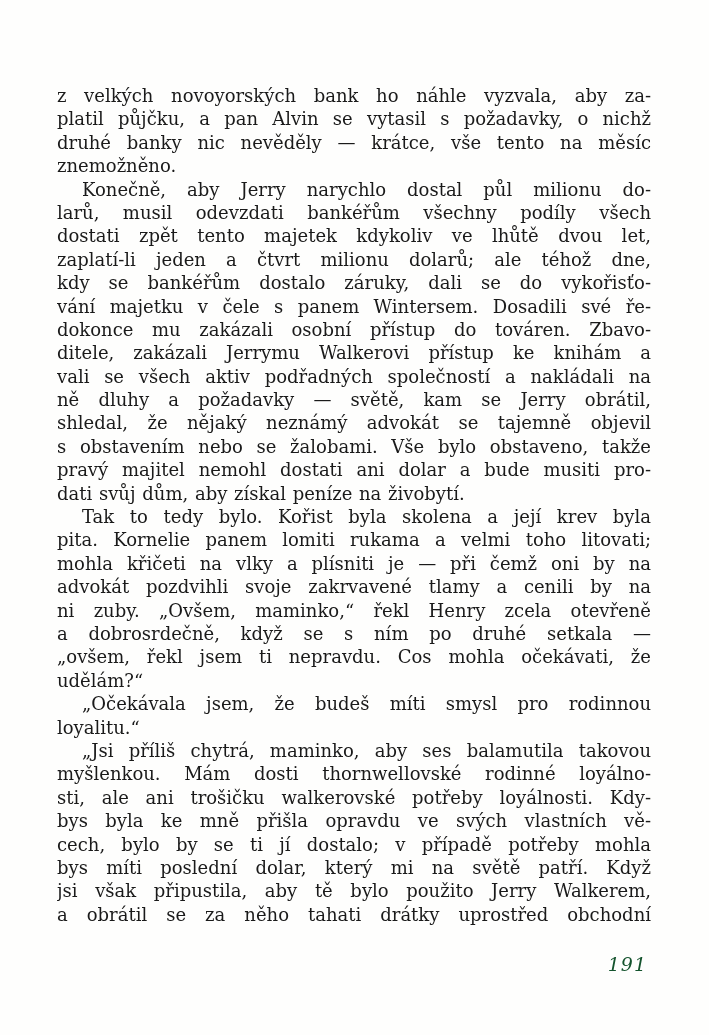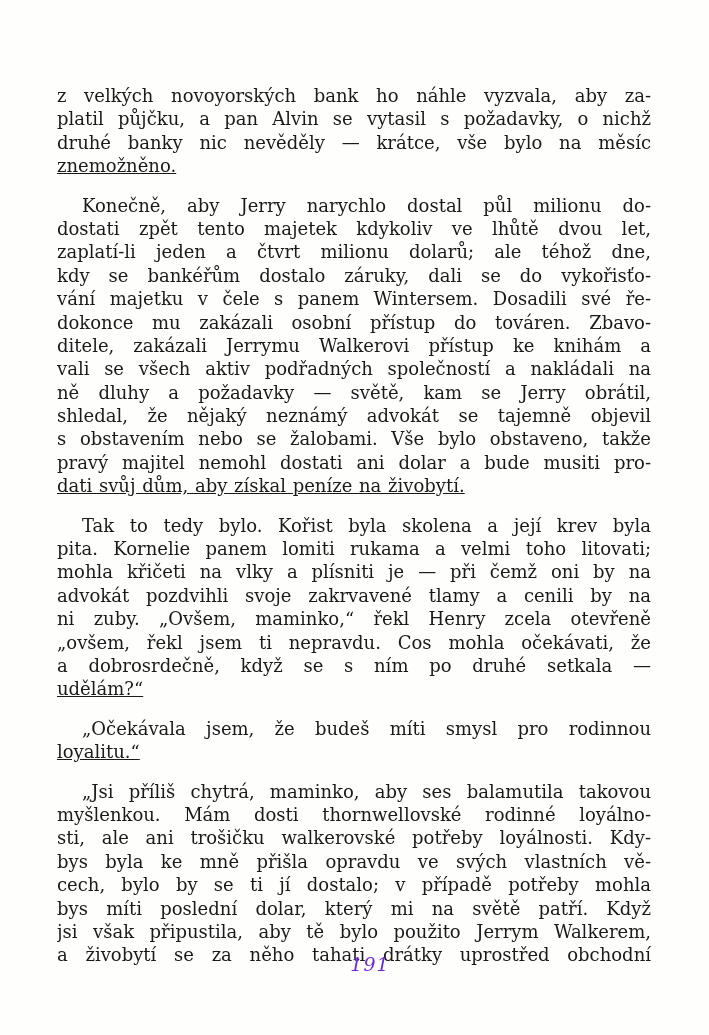--- a/index.html
+++ b/index.html
@@ -29,74 +29,73 @@
     height: 23.4px;
     text-align: justify;
     text-align-last: justify;
     word-spacing: 1px;
     white-space: normal;
     overflow: hidden;
   }
   .line.nojust {
     text-align: center;
     text-align-last: left;
-    text-decoration: underline;
   }
   .line.indent {
     text-indent: 25px;
-    margin-top: 16px;
   }
   .page-number {
     position: absolute;
-    left: 73px;
+    left: 53px;
     top: 953px;
     width: 594px;
-    text-align: center;
+    text-align: right;
     font-size: 19px;
     font-style: italic;
     letter-spacing: 1px;
-    color: #6d28d9;
+    color: #14532d;
   }
 </style>
 </head>
 <body>
 
 <div class="page">
   <div class="text-block">
 
   <div class="line">z velkých novoyorských bank ho náhle vyzvala, aby za-</div>
       <div class="line">platil půjčku, a pan Alvin se vytasil s požadavky, o nichž</div>
-      <div class="line">druhé banky nic nevěděly — krátce, vše bylo na měsíc</div>
+      <div class="line">druhé banky nic nevěděly — krátce, vše tento na měsíc</div>
       <div class="line nojust">znemožněno.</div>
       <div class="line indent">Konečně, aby Jerry narychlo dostal půl milionu do-</div>
+      <div class="line">larů, musil odevzdati bankéřům všechny podíly všech</div>
       <div class="line">dostati zpět tento majetek kdykoliv ve lhůtě dvou let,</div>
       <div class="line">zaplatí-li jeden a čtvrt milionu dolarů; ale téhož dne,</div>
       <div class="line">kdy se bankéřům dostalo záruky, dali se do vykořisťo-</div>
       <div class="line">vání majetku v čele s panem Wintersem. Dosadili své ře-</div>
       <div class="line">dokonce mu zakázali osobní přístup do továren. Zbavo-</div>
       <div class="line">ditele, zakázali Jerrymu Walkerovi přístup ke knihám a</div>
       <div class="line">vali se všech aktiv podřadných společností a nakládali na</div>
       <div class="line">ně dluhy a požadavky — světě, kam se Jerry obrátil,</div>
       <div class="line">shledal, že nějaký neznámý advokát se tajemně objevil</div>
       <div class="line">s obstavením nebo se žalobami. Vše bylo obstaveno, takže</div>
       <div class="line">pravý majitel nemohl dostati ani dolar a bude musiti pro-</div>
       <div class="line nojust">dati svůj dům, aby získal peníze na živobytí.</div>
       <div class="line indent">Tak to tedy bylo. Kořist byla skolena a její krev byla</div>
       <div class="line">pita. Kornelie panem lomiti rukama a velmi toho litovati;</div>
       <div class="line">mohla křičeti na vlky a plísniti je — při čemž oni by na</div>
       <div class="line">advokát pozdvihli svoje zakrvavené tlamy a cenili by na</div>
       <div class="line">ni zuby. „Ovšem, maminko,“ řekl Henry zcela otevřeně</div>
+      <div class="line">a dobrosrdečně, když se s ním po druhé setkala —</div>
       <div class="line">„ovšem, řekl jsem ti nepravdu. Cos mohla očekávati, že</div>
-      <div class="line">a dobrosrdečně, když se s ním po druhé setkala —</div>
       <div class="line nojust">udělám?“</div>
       <div class="line indent">„Očekávala jsem, že budeš míti smysl pro rodinnou</div>
       <div class="line nojust">loyalitu.“</div>
       <div class="line indent">„Jsi příliš chytrá, maminko, aby ses balamutila takovou</div>
       <div class="line">myšlenkou. Mám dosti thornwellovské rodinné loyálno-</div>
       <div class="line">sti, ale ani trošičku walkerovské potřeby loyálnosti. Kdy-</div>
       <div class="line">bys byla ke mně přišla opravdu ve svých vlastních vě-</div>
       <div class="line">cech, bylo by se ti jí dostalo; v případě potřeby mohla</div>
       <div class="line">bys míti poslední dolar, který mi na světě patří. Když</div>
-      <div class="line">jsi však připustila, aby tě bylo použito Jerrym Walkerem,</div>
-      <div class="line">a živobytí se za něho tahati drátky uprostřed obchodní</div>
+      <div class="line">jsi však připustila, aby tě bylo použito Jerry Walkerem,</div>
+      <div class="line">a obrátil se za něho tahati drátky uprostřed obchodní</div>
     </div>
   <div class="page-number">191</div>
 </div>
 
 </body></html>

